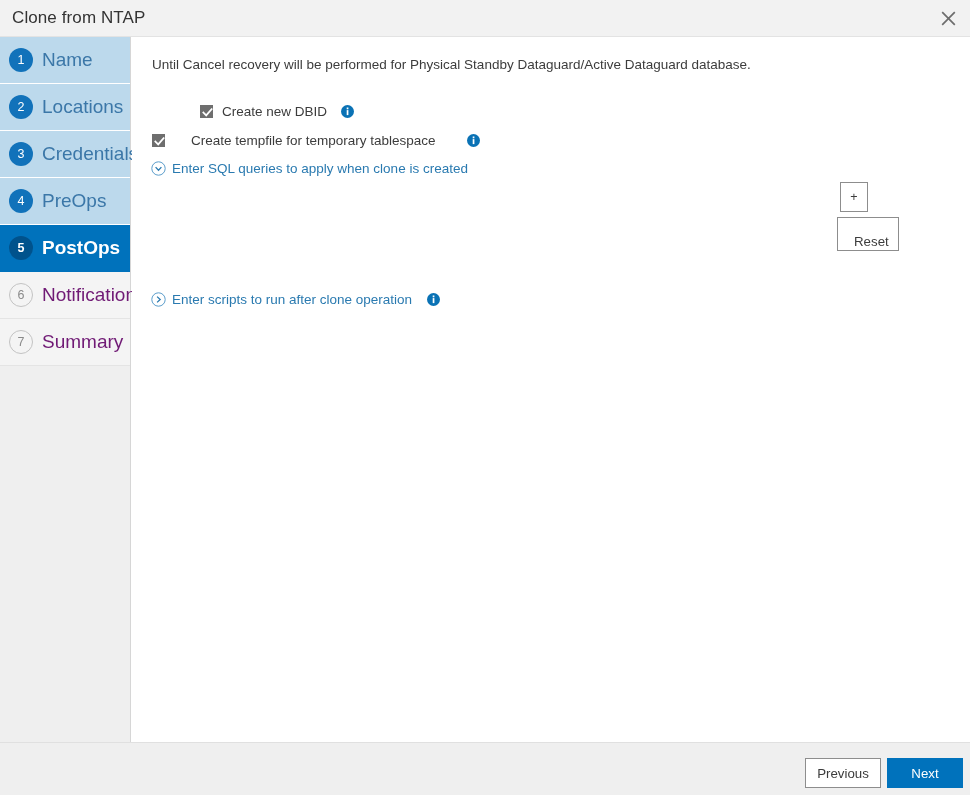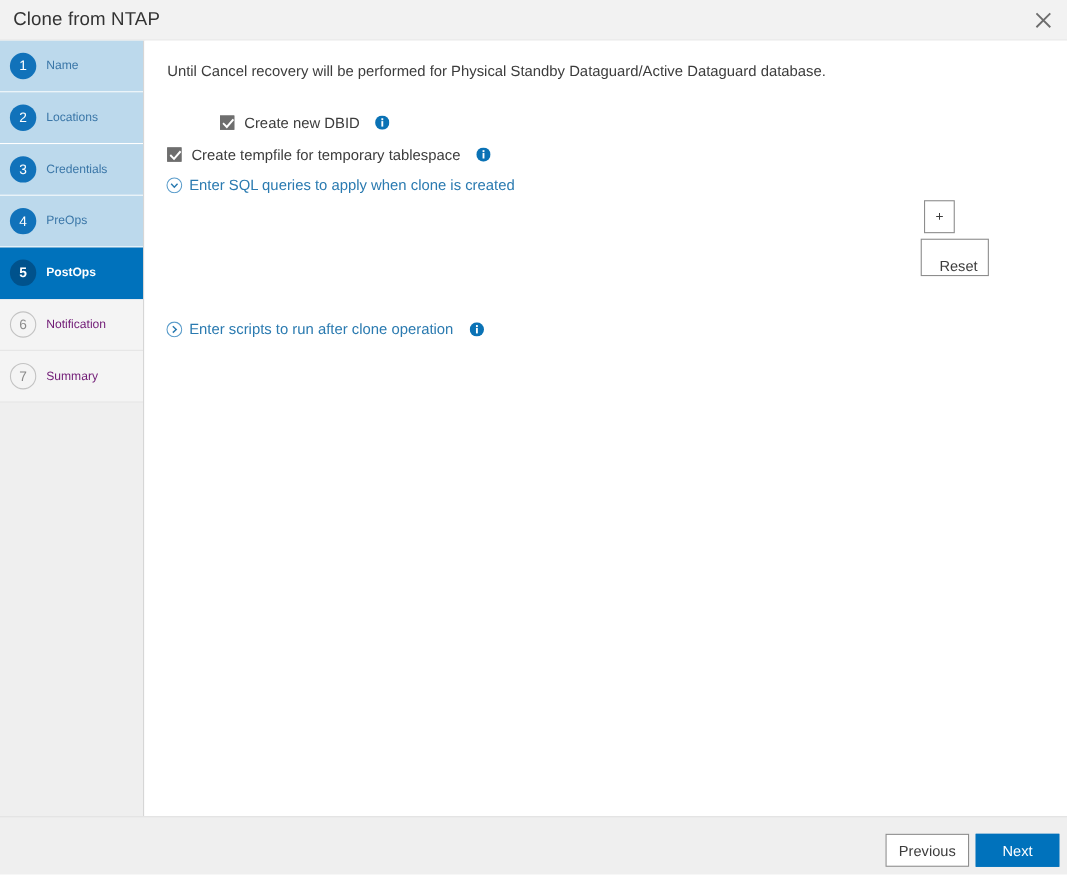--- a/index.html
+++ b/index.html
@@ -113,21 +113,21 @@
     color: #ffffff;
     font-weight: bold;
   }
   .step.todo .step-num {
     background: transparent;
     border: 1px solid #c3c3c3;
     color: #8a8a8a;
   }
   .step-label {
     margin-left: 9px;
-    font-size: 11px;
+    font-size: 19px;
     white-space: nowrap;
     text-align: right;
   }
   .step.done .step-label { color: #3b77a8; }
   .step.active .step-label { color: #ffffff; font-weight: bold; }
   .step.todo .step-label { color: #701a75; }
 
   
   .content {
     position: absolute;
@@ -148,21 +148,21 @@
   }
 
   .chk-row {
     position: absolute;
     left: 20px;
     display: flex;
     align-items: center;
     height: 18px;
   }
   .chk-row.r1 { top: 65px; padding-left: 48px; }
-  .chk-row.r2 { top: 94px; }
+  .chk-row.r2 { top: 94px; gap: 17px; }
 
   .checkbox {
     width: 13px;
     height: 13px;
     background: #6e6e6e;
     border: 1px solid #6e6e6e;
     box-sizing: border-box;
     position: relative;
     flex: 0 0 auto;
     cursor: pointer;

